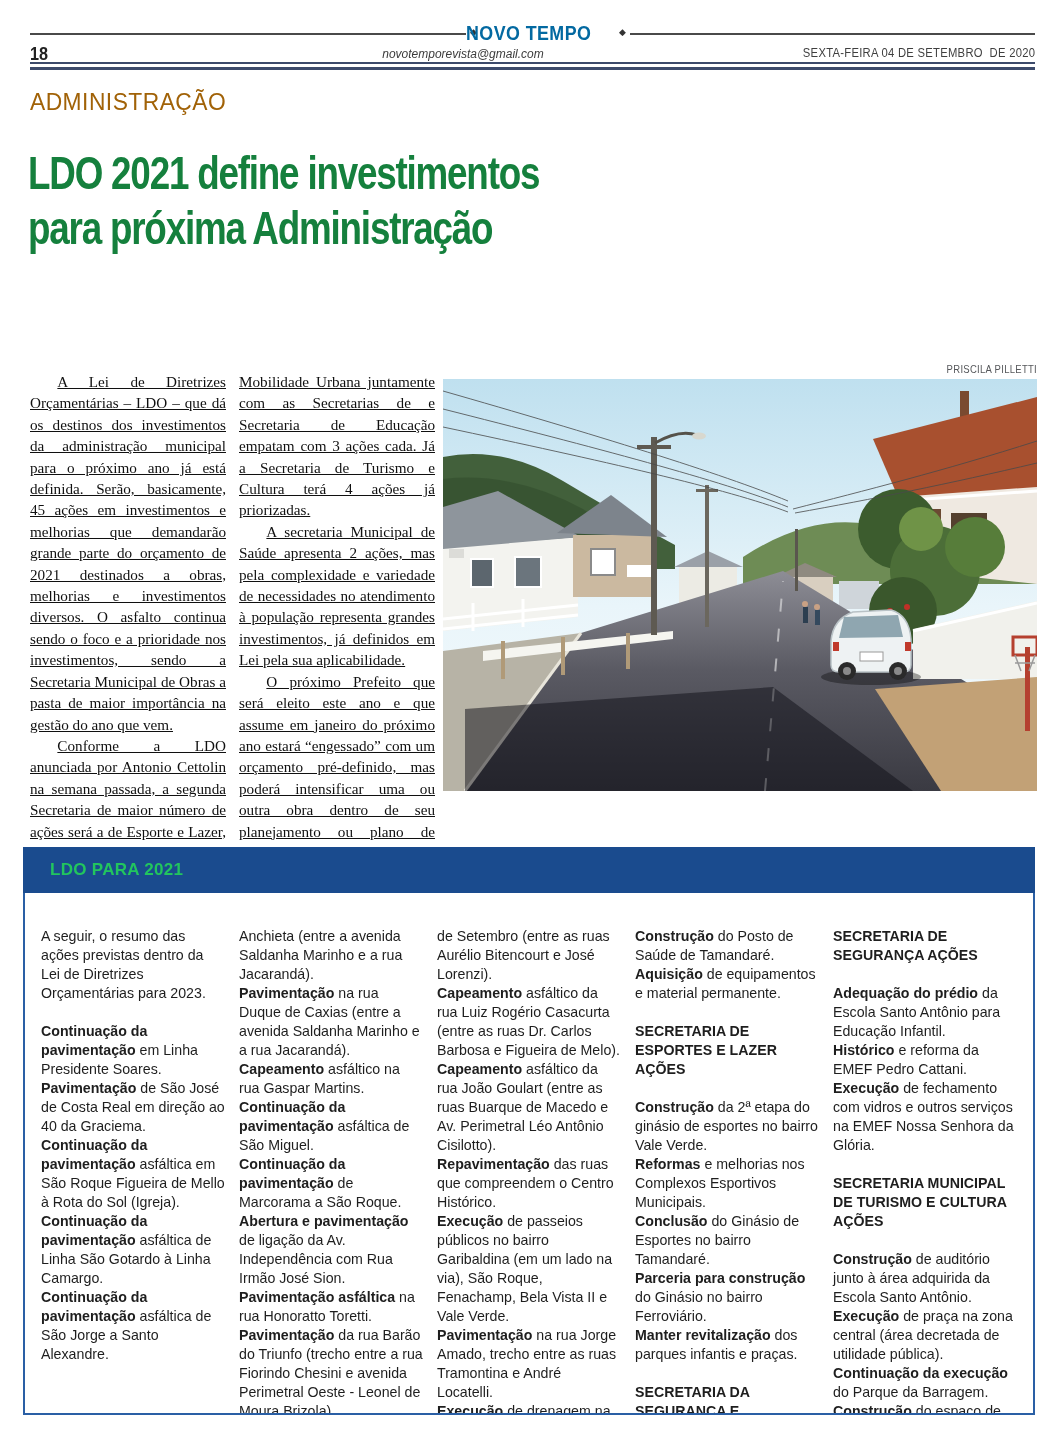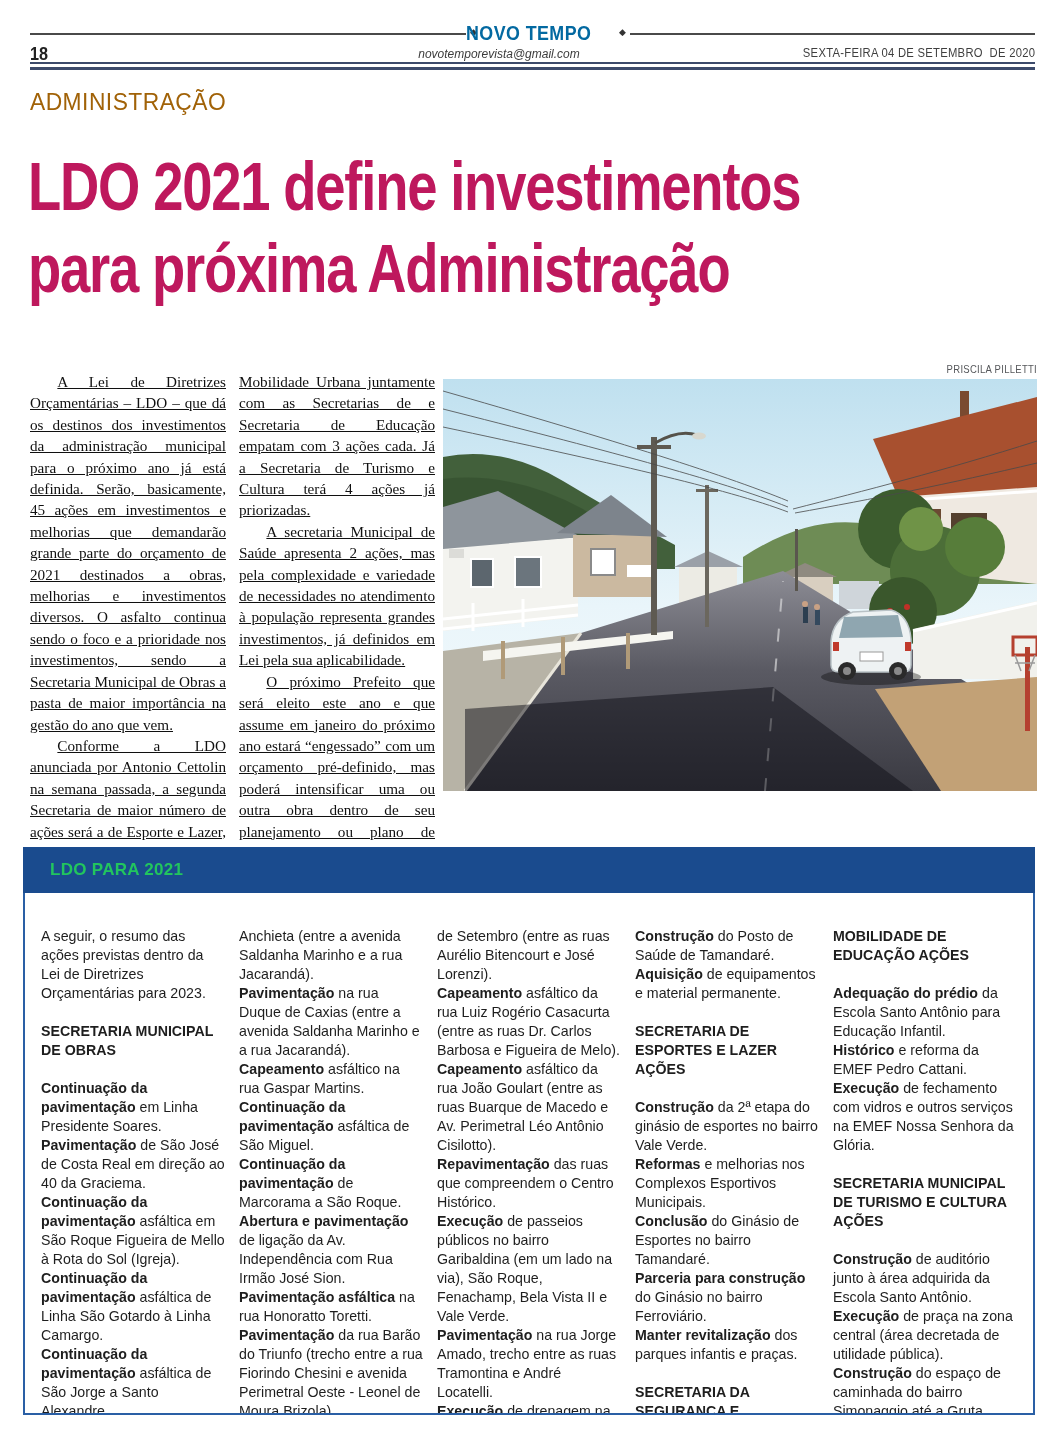--- a/index.html
+++ b/index.html
@@ -10,31 +10,31 @@
   
   .rule-left  { position:absolute; top:33px; left:30px;  width:436px; border-top:2px solid #4a4a4a; }
   .rule-right { position:absolute; top:33px; left:630px; width:405px; border-top:2px solid #4a4a4a; }
   .diamond { position:absolute; top:27px; font-size:9px; color:#333; }
   .diamond.dl { left:470px; } .diamond.dr { left:619px; }
   .masthead { position:absolute; top:21px; left:0; width:1058px; text-align:center;
     color:#0369a1; font-weight:bold; font-size:21px; }
   .masthead span { display:inline-block; transform:scaleX(.85); letter-spacing:.5px; }
   .page-number { position:absolute; top:44px; left:30px; font-size:18px; font-weight:bold;
     transform:scaleX(.9); transform-origin:left; color:#222; }
-  .email { position:absolute; top:47px; left:0; width:998px; text-align:center;
+  .email { position:absolute; top:47px; left:0; width:926px; text-align:center;
     font-style:italic; font-size:12px; color:#3c3c3c; }
   .edition-date { position:absolute; top:46px; right:23px; font-size:12.5px; color:#3f3f3f;
     transform:scaleX(.9); transform-origin:right; letter-spacing:.3px; white-space:pre; }
   .double-rule { position:absolute; top:62px; left:30px; width:1005px; height:3px;
     border-top:2px solid #3c4a6b; border-bottom:3px solid #3c4a6b; }
   .section-label { position:absolute; top:88px; left:30px; color:#a16207; font-size:24px; }
   .section-label span { display:inline-block; transform:scaleX(.95); transform-origin:left; letter-spacing:.5px; }
   
   .headline { position:absolute; top:146px; left:28px; width:1010px;
-    font-weight:bold; color:#be185d; font-size:68px; line-height:1.2; }
+    font-weight:bold; color:#15803d; font-size:46px; line-height:1.2; }
   .headline span { display:block; transform:scaleX(.8); transform-origin:left; letter-spacing:-1.5px; }
   
   .article-cols { position:absolute; top:371px; left:30px; width:406px; display:flex; gap:13px; }
   .article-col { width:196px; text-align:justify; font-family:"Liberation Serif", serif;
     font-size:15.2px; line-height:21.4px; color:#101010; hyphens:auto;text-decoration:underline; }
   .article-col p { margin:0; }
   .article-col p.indent { text-indent:1.8em; }
   
   .photo-wrap { position:absolute; top:364px; left:443px; width:594px; }
   .photo-credit { text-align:right; font-size:10px; color:#55575a; letter-spacing:.3px;
@@ -222,21 +222,20 @@
     </div>
   </div>
 
   <div class="ldo-banner">
     <span>LDO PARA 2021</span>
   </div>
   <div class="ldo-box">
     <div class="ldo-cols">
         <div class="ldo-col">
           <p class="ldo-intro">A seguir, o resumo das ações previstas dentro da Lei de Diretrizes Orçamentárias para 2023.</p>
-          <div class="ldo-heading">SECRETARIA MUNICIPAL DE OBRAS</div>
           <div class="ldo-item"><b>Continuação da pavimentação</b> em Linha Presidente Soares.</div>
           <div class="ldo-item"><b>Pavimentação</b> de São José de Costa Real em direção ao 40 da Graciema.</div>
           <div class="ldo-item"><b>Continuação da pavimentação</b> asfáltica em São Roque Figueira de Mello à Rota do Sol (Igreja).</div>
           <div class="ldo-item"><b>Continuação da pavimentação</b> asfáltica de Linha São Gotardo à Linha Camargo.</div>
           <div class="ldo-item"><b>Continuação da pavimentação</b> asfáltica de São Jorge a Santo Alexandre.</div>
         </div>
         <div class="ldo-col">
           <div class="ldo-item">Anchieta (entre a avenida Saldanha Marinho e a rua Jacarandá).</div>
           <div class="ldo-item"><b>Pavimentação</b> na rua Duque de Caxias (entre a avenida Saldanha Marinho e a rua Jacarandá).</div>
           <div class="ldo-item"><b>Capeamento</b> asfáltico na rua Gaspar Martins.</div>
@@ -260,25 +259,26 @@
           <div class="ldo-item"><b>Aquisição</b> de equipamentos e material permanente.</div>
           <div class="ldo-heading">SECRETARIA DE ESPORTES E LAZER AÇÕES</div>
           <div class="ldo-item"><b>Construção</b> da 2ª etapa do ginásio de esportes no bairro Vale Verde.</div>
           <div class="ldo-item"><b>Reformas</b> e melhorias nos Complexos Esportivos Municipais.</div>
           <div class="ldo-item"><b>Conclusão</b> do Ginásio de Esportes no bairro Tamandaré.</div>
           <div class="ldo-item"><b>Parceria para construção</b> do Ginásio no bairro Ferroviário.</div>
           <div class="ldo-item"><b>Manter revitalização</b> dos parques infantis e praças.</div>
           <div class="ldo-heading">SECRETARIA DA SEGURANÇA E MOBILIDADE URBANA</div>
         </div>
         <div class="ldo-col">
-          <div class="ldo-heading">MOBILIDADE DE EDUCAÇÃO AÇÕES</div>
+          <div class="ldo-heading">SECRETARIA DE SEGURANÇA AÇÕES</div>
           <div class="ldo-item"><b>Adequação do prédio</b> da Escola Santo Antônio para Educação Infantil.</div>
           <div class="ldo-item"><b>Histórico</b> e reforma da EMEF Pedro Cattani.</div>
           <div class="ldo-item"><b>Execução</b> de fechamento com vidros e outros serviços na EMEF Nossa Senhora da Glória.</div>
           <div class="ldo-heading">SECRETARIA MUNICIPAL DE TURISMO E CULTURA AÇÕES</div>
           <div class="ldo-item"><b>Construção</b> de auditório junto à área adquirida da Escola Santo Antônio.</div>
           <div class="ldo-item"><b>Execução</b> de praça na zona central (área decretada de utilidade pública).</div>
+          <div class="ldo-item"><b>Continuação da execução</b> do Parque da Barragem.</div>
           <div class="ldo-item"><b>Construção</b> do espaço de caminhada do bairro Simonaggio até a Gruta Nossa Senhora de Lourdes</div>
         </div>
       </div>
   </div>
 
 </div>
 
 </body></html>

